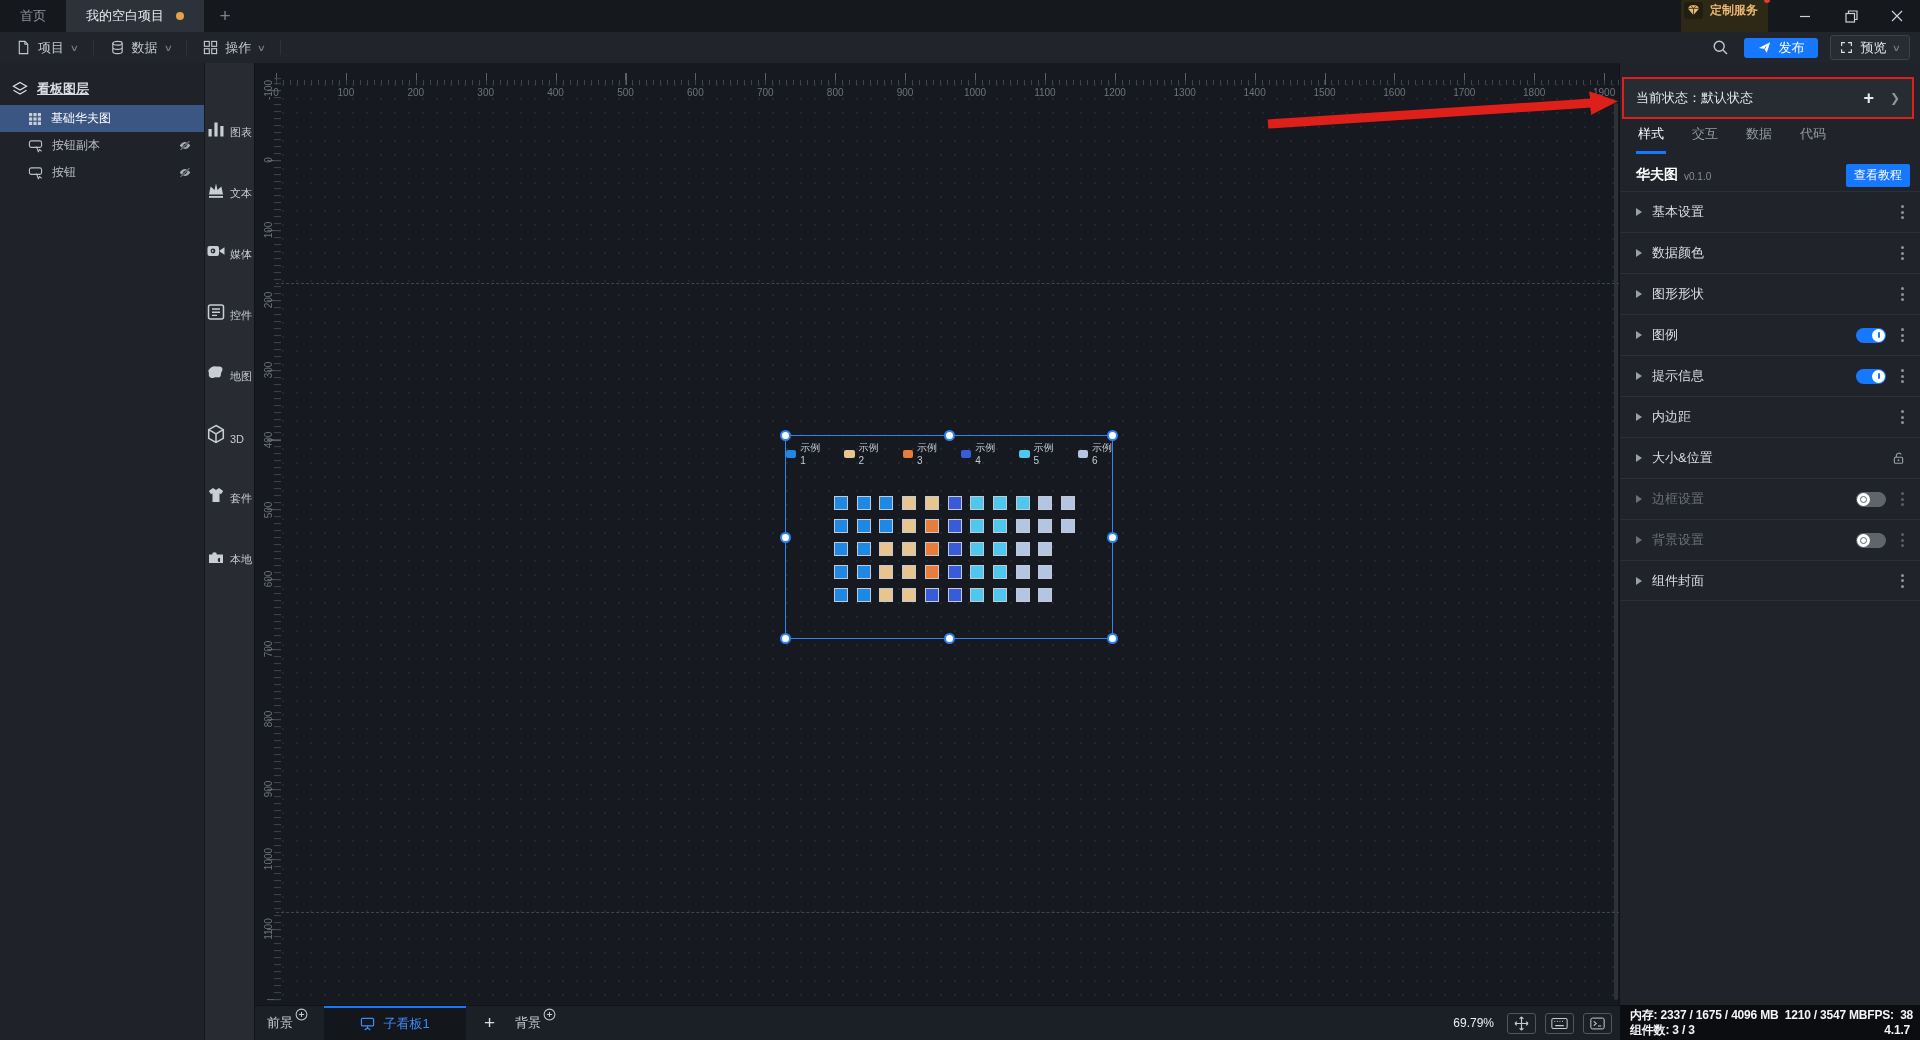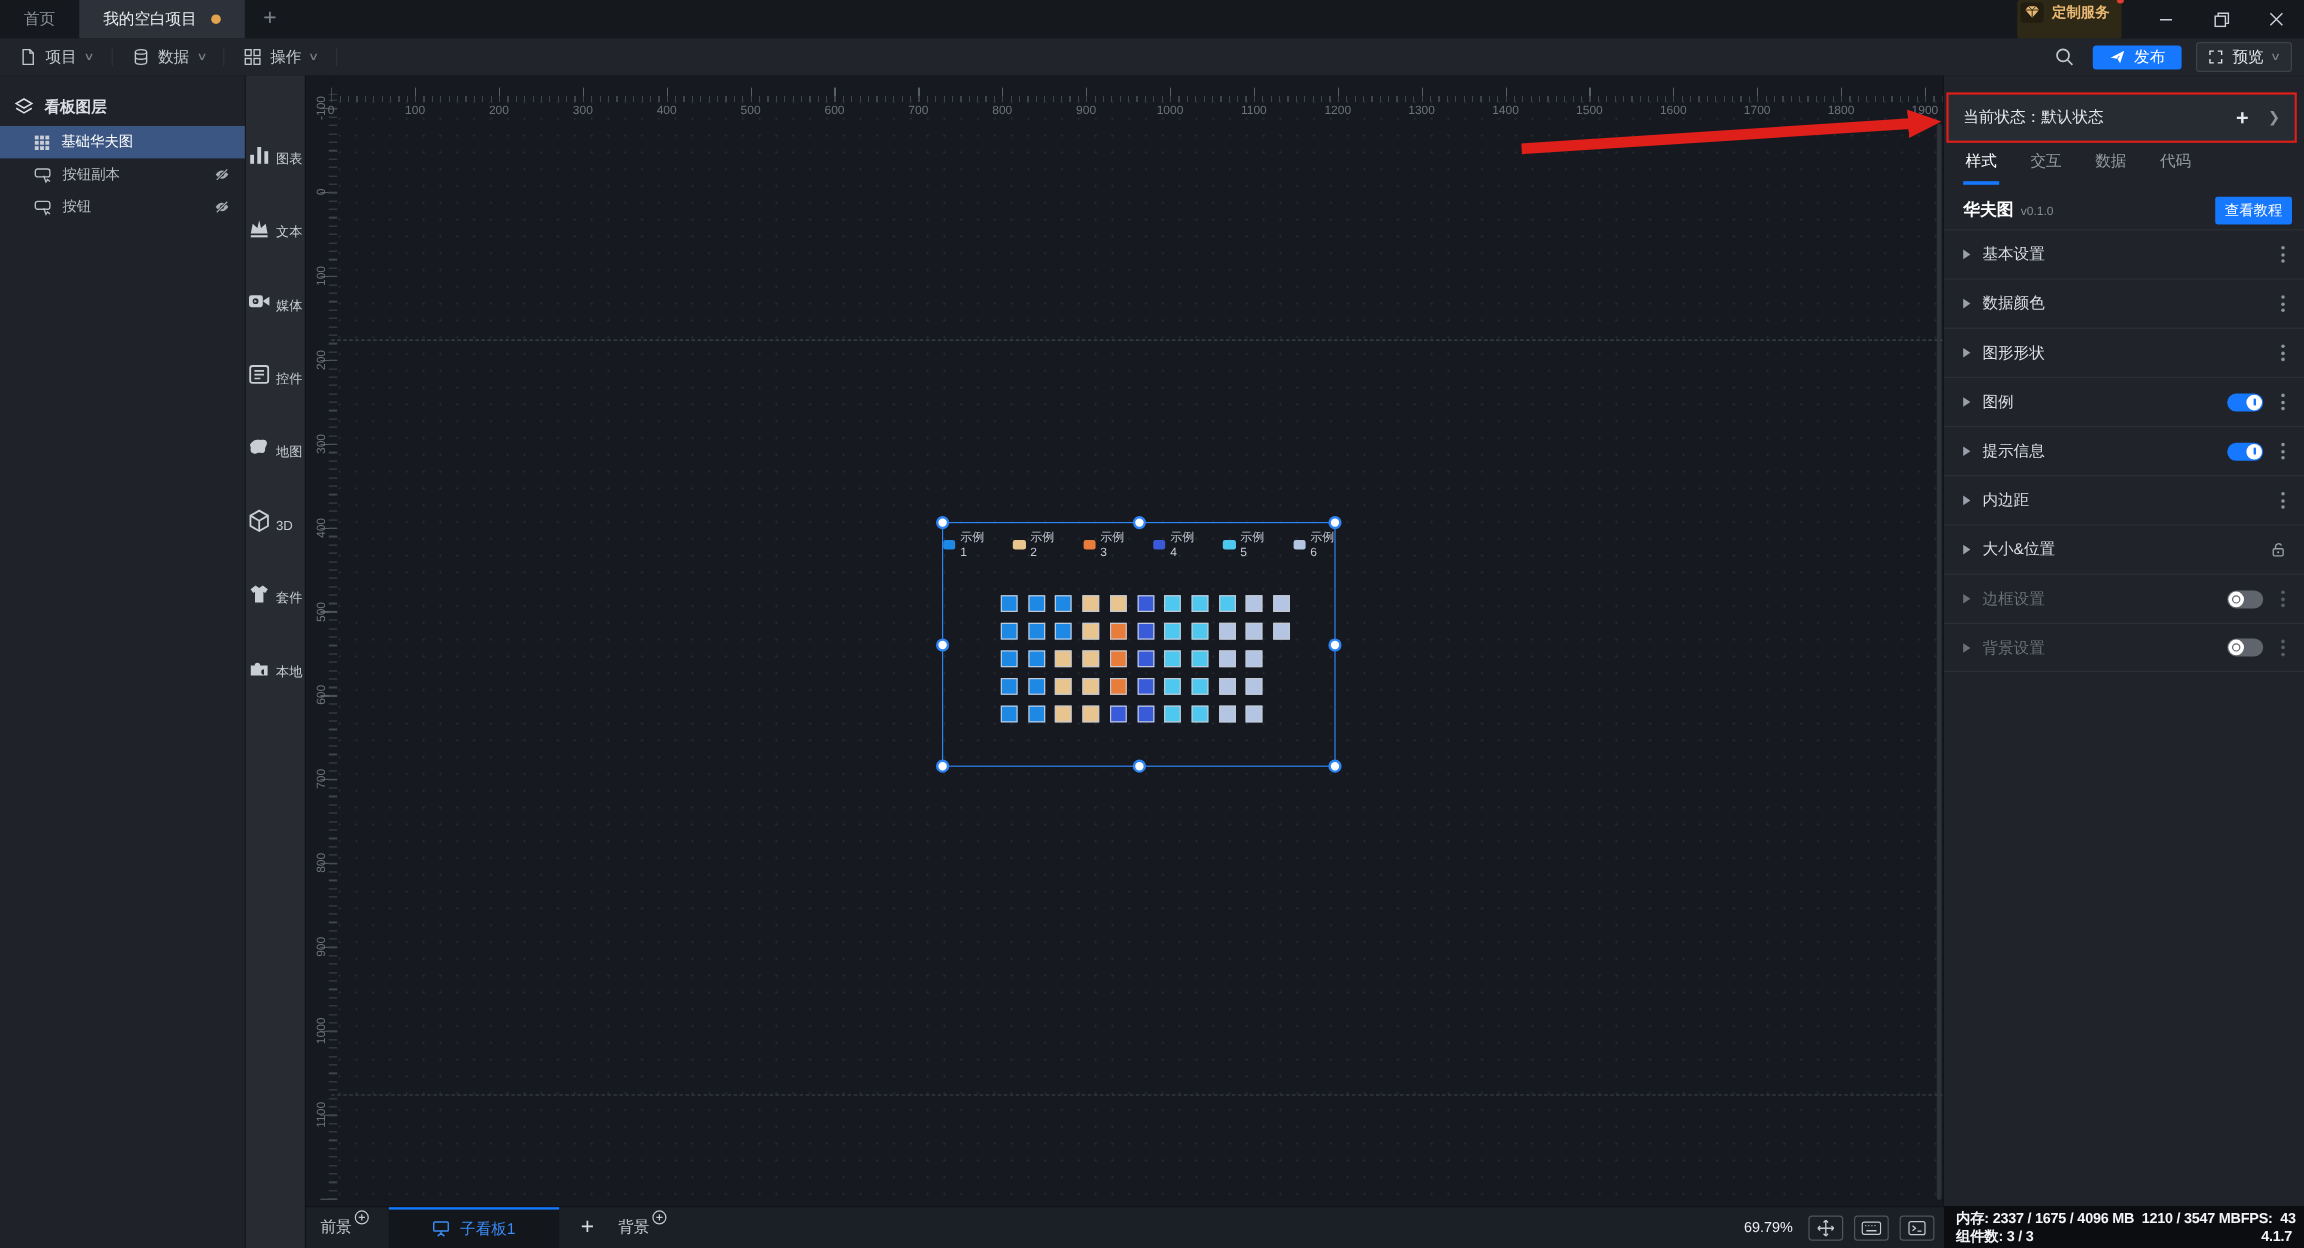--- a/index.html
+++ b/index.html
@@ -21,21 +21,21 @@
   .menubar{position:absolute;left:0;top:32px;right:0;height:31px;background:#21252b;display:flex;align-items:center;border-bottom:1px solid #121519;}
   .menu-item{position:relative;display:flex;align-items:center;gap:7px;padding:0 16px;height:100%;color:#c3c8d0;font-size:13px;}
   .menu-item::after{content:"";position:absolute;right:0;top:8px;bottom:8px;width:1px;background:#2e323a;}
   .chev{color:#7a8089;font-size:9px;transform:scaleX(1.4);}
   .mb-right{margin-left:auto;display:flex;align-items:center;gap:12px;padding-right:10px;}
   .search-btn{width:24px;height:24px;display:flex;align-items:center;justify-content:center;}
   .publish-btn{background:#1677ff;color:#fff;height:20px;padding:0 14px;border-radius:3px;font-size:13px;display:flex;align-items:center;gap:7px;}
   .preview-btn{background:#272b32;border:1px solid #3c414a;color:#e0e3e8;height:23px;padding:0 9px;border-radius:3px;display:flex;align-items:center;gap:7px;font-size:13px;}
   
   .layers-panel{position:absolute;left:0;top:63px;width:205px;bottom:0;background:#1f2329;border-right:1px solid #15181c;padding-top:10px;box-sizing:border-box;}
-  .panel-header{height:32px;display:flex;align-items:center;padding-left:12px;gap:9px;color:#dadde3;font-size:13px;font-weight:bold;}
+  .panel-header{height:32px;display:flex;align-items:center;padding-left:12px;gap:9px;color:#dadde3;font-size:13px;font-weight:bold;text-decoration:underline;}
   .layer-item{position:relative;height:27px;display:flex;align-items:center;padding-left:28px;gap:9px;color:#b9bec7;font-size:12px;}
   .layer-item.selected{background:#3b5682;color:#fff;}
   .layer-item .eye{position:absolute;right:12px;top:7px;}
   
   .comp-toolbar{position:absolute;left:205px;top:63px;width:50px;bottom:0;background:#282c32;border-right:1px solid #111316;padding-top:16px;box-sizing:border-box;}
   .comp-item{height:61px;display:flex;flex-direction:row;align-items:flex-end;justify-content:flex-start;gap:3px;color:#c6cbd3;font-size:11px;}
   
   .canvas-area{position:absolute;left:255px;top:63px;right:300px;bottom:0;background:#16191f;overflow:hidden;}
   .dots{position:absolute;left:21px;top:15px;right:0;bottom:34px;
     background-image:radial-gradient(#23272e 1px,transparent 1px);background-size:14px 14px;}
@@ -681,25 +681,36 @@
                 <i></i>
               </span>
             </span>
             <span class="kebab">
               <i></i>
               <i></i>
               <i></i>
             </span>
           </span>
         </div>
+        <div class="sec-row">
+          <span class="caret"></span>
+          <span class="sec-label">组件封面</span>
+          <span class="sec-controls">
+            <span class="kebab">
+              <i></i>
+              <i></i>
+              <i></i>
+            </span>
+          </span>
+        </div>
       </div>
     <div class="status-bar">
       <div class="st-row">
         <span><span>内存:</span> <span>2337 / 1675 / 4096 MB</span>&nbsp; <span>1210 / 3547 MB</span></span>
-        <span><span>FPS:</span>&nbsp; <span>43</span></span>
+        <span><span>FPS:</span>&nbsp; <span>38</span></span>
       </div>
       <div class="st-row">
         <span><span>组件数:</span> <span>3 / 3</span></span>
         <span>4.1.7</span>
       </div>
     </div>
   </div>
 
   <svg class="arrow-overlay" width="1920" height="1040" viewBox="0 0 1920 1040">
     <defs>

